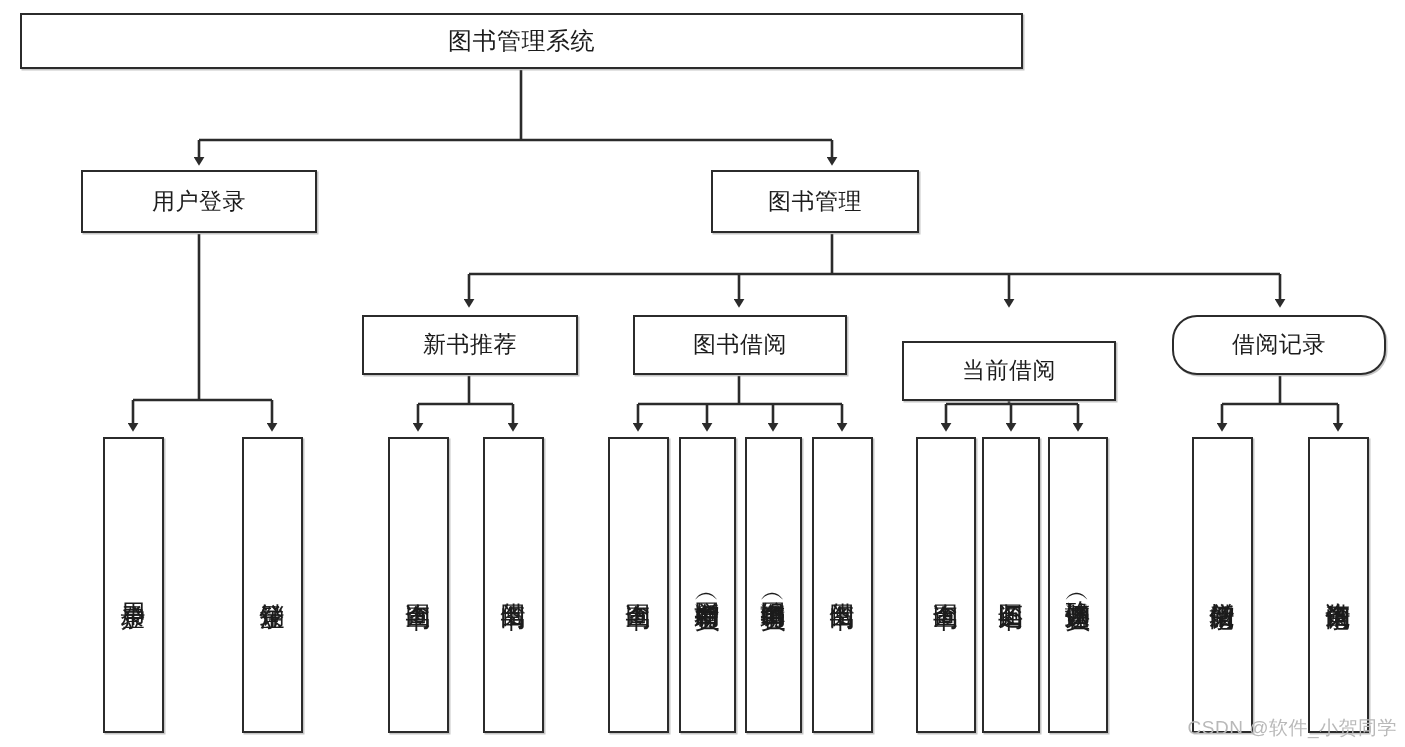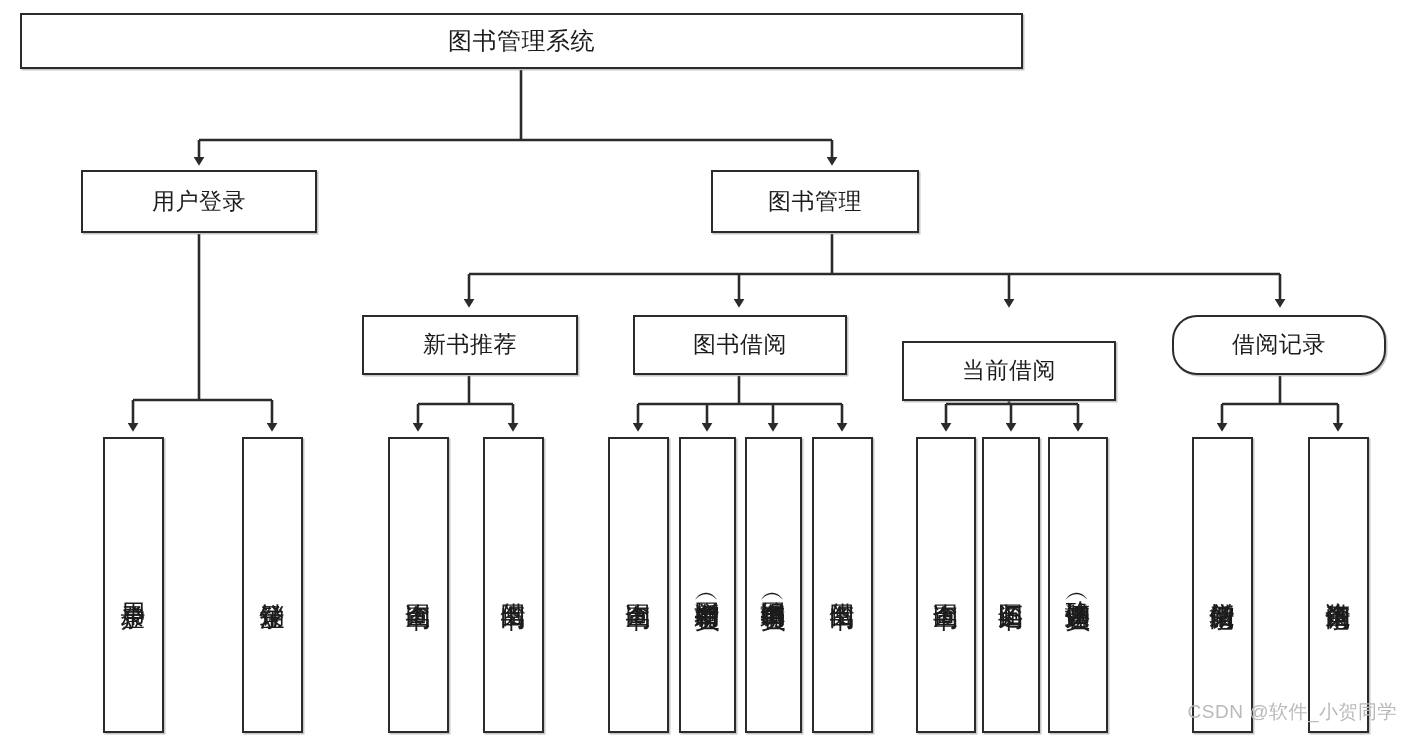--- a/index.html
+++ b/index.html
@@ -58,21 +58,21 @@
     writing-mode: vertical-rl;
     text-orientation: upright;
     font-size: 25px;
     line-height: 1.04;
     letter-spacing: 1px;
     white-space: normal;
   }
   #watermark {
     position: absolute;
     right: 8px;
-    bottom: 22px;
+    bottom: 6px;
     font-size: 19px;
     color: #b9b9b9;
     letter-spacing: 0.5px;
     user-select: none;
     white-space: nowrap;
   }
 </style>
 </head>
 <body>
 

